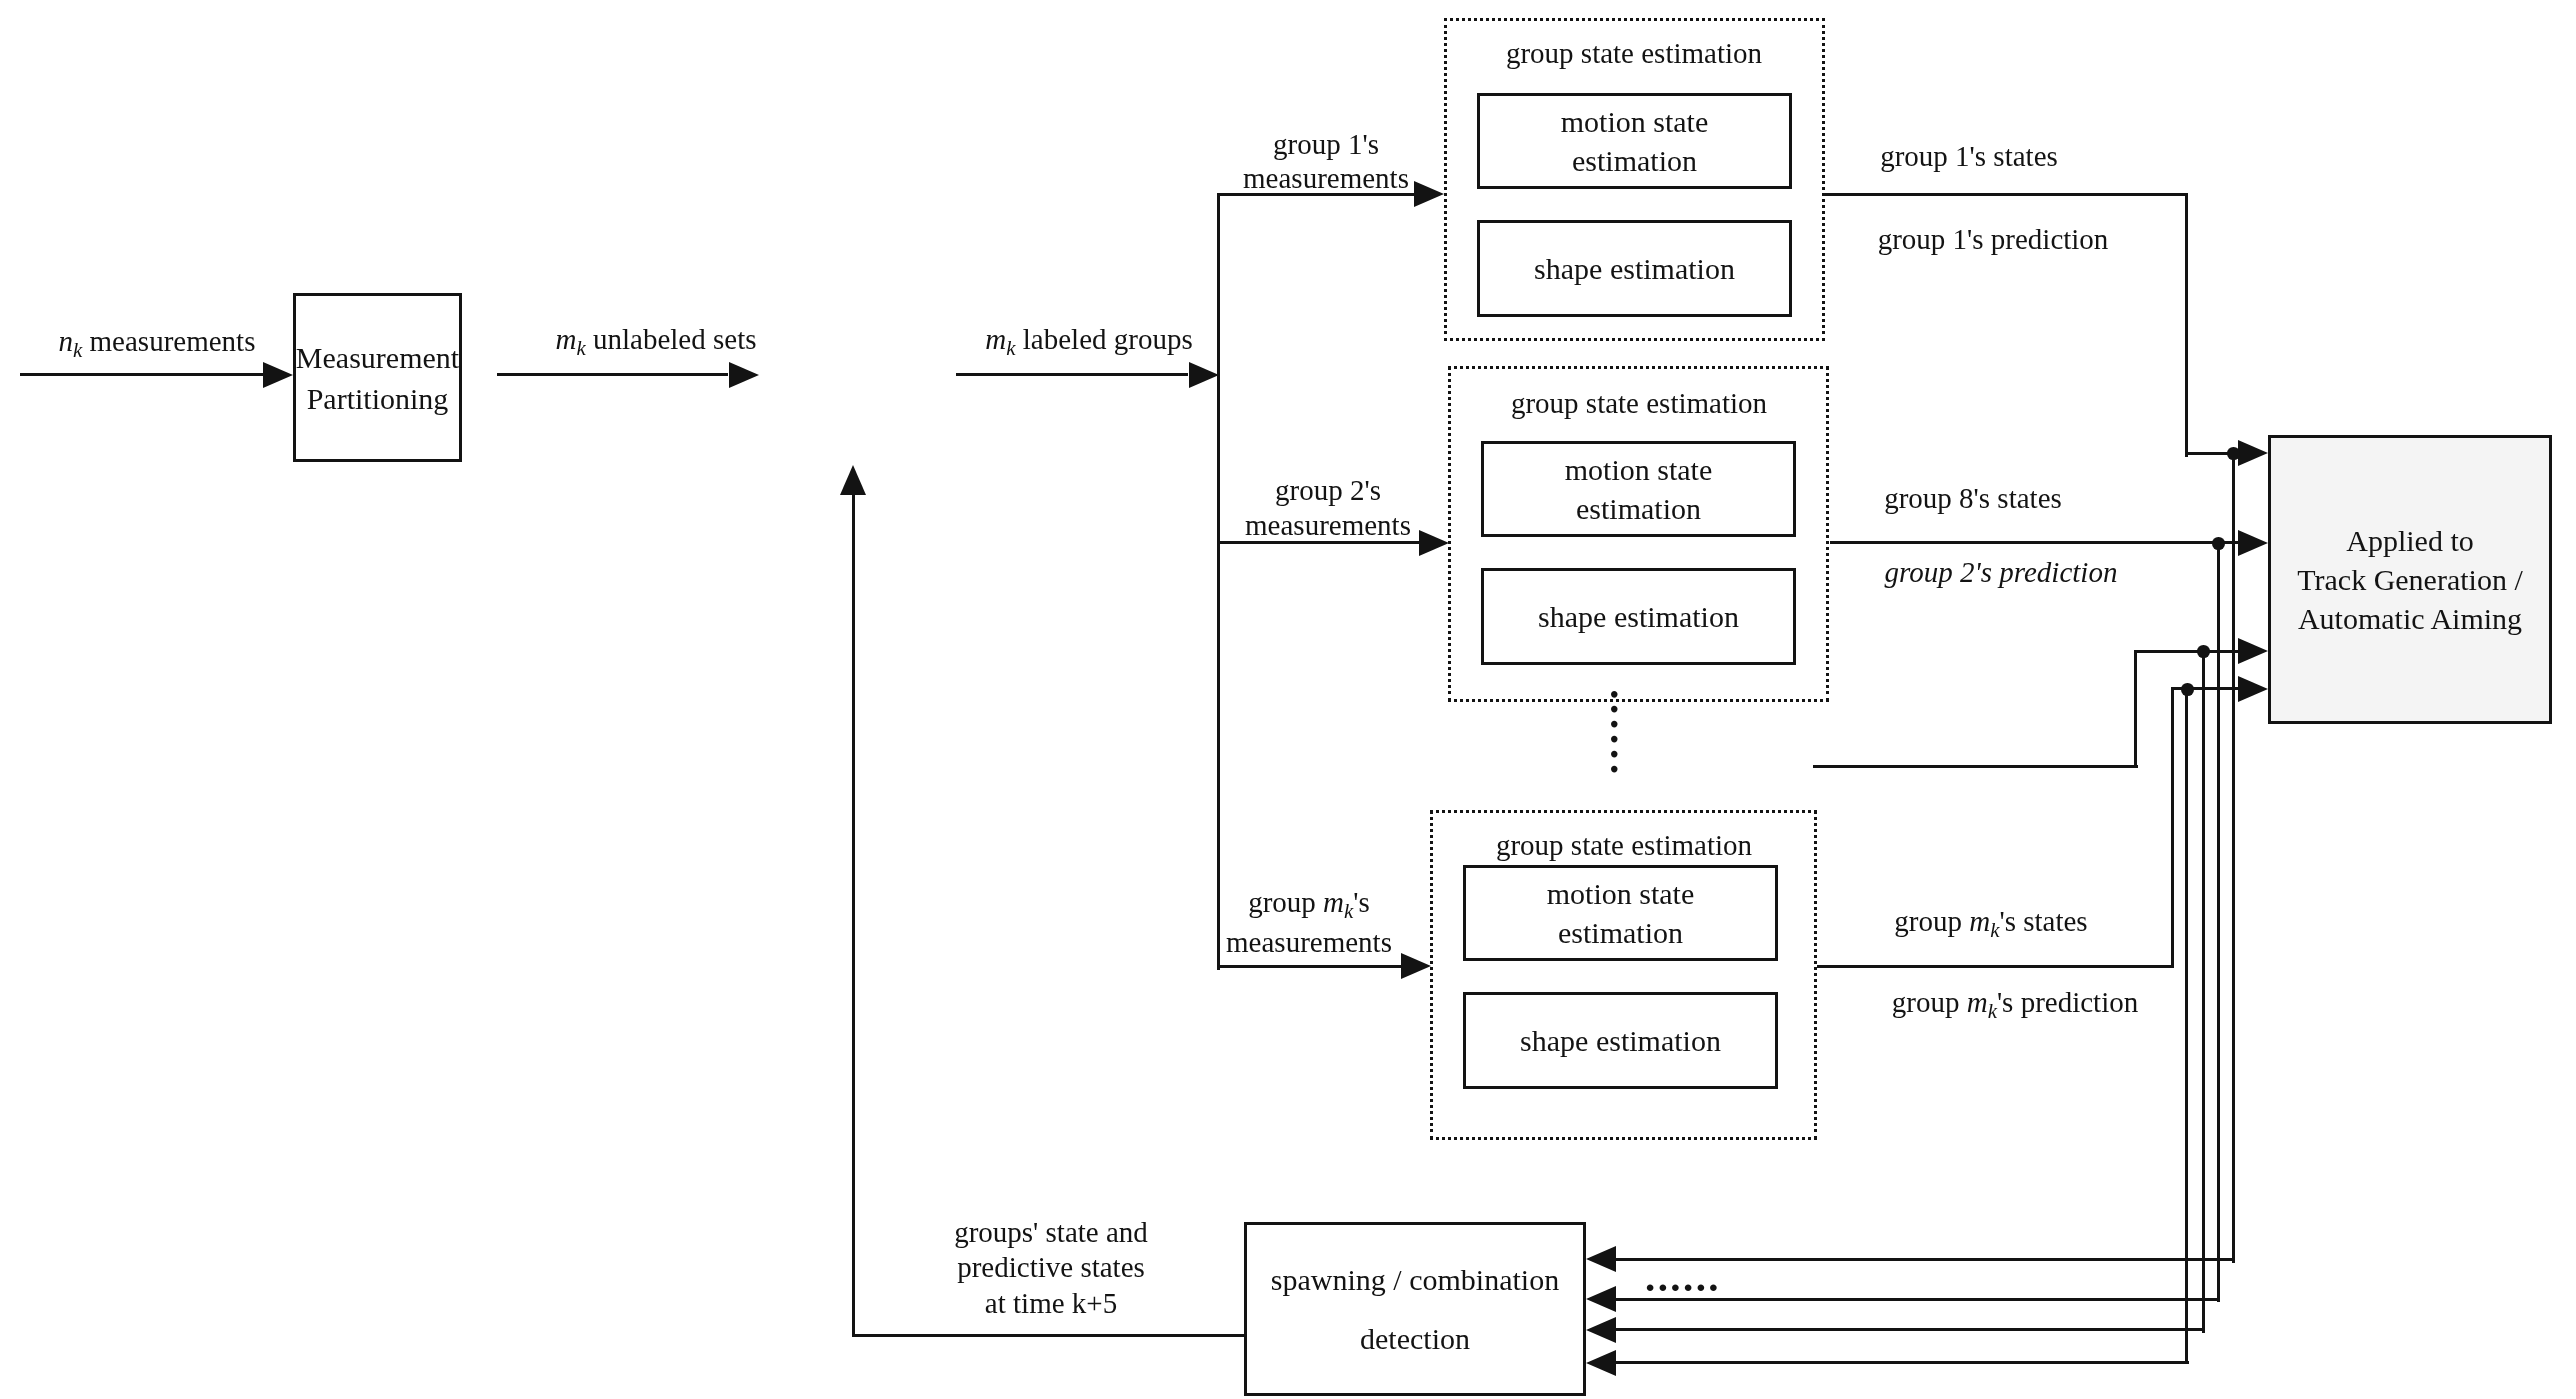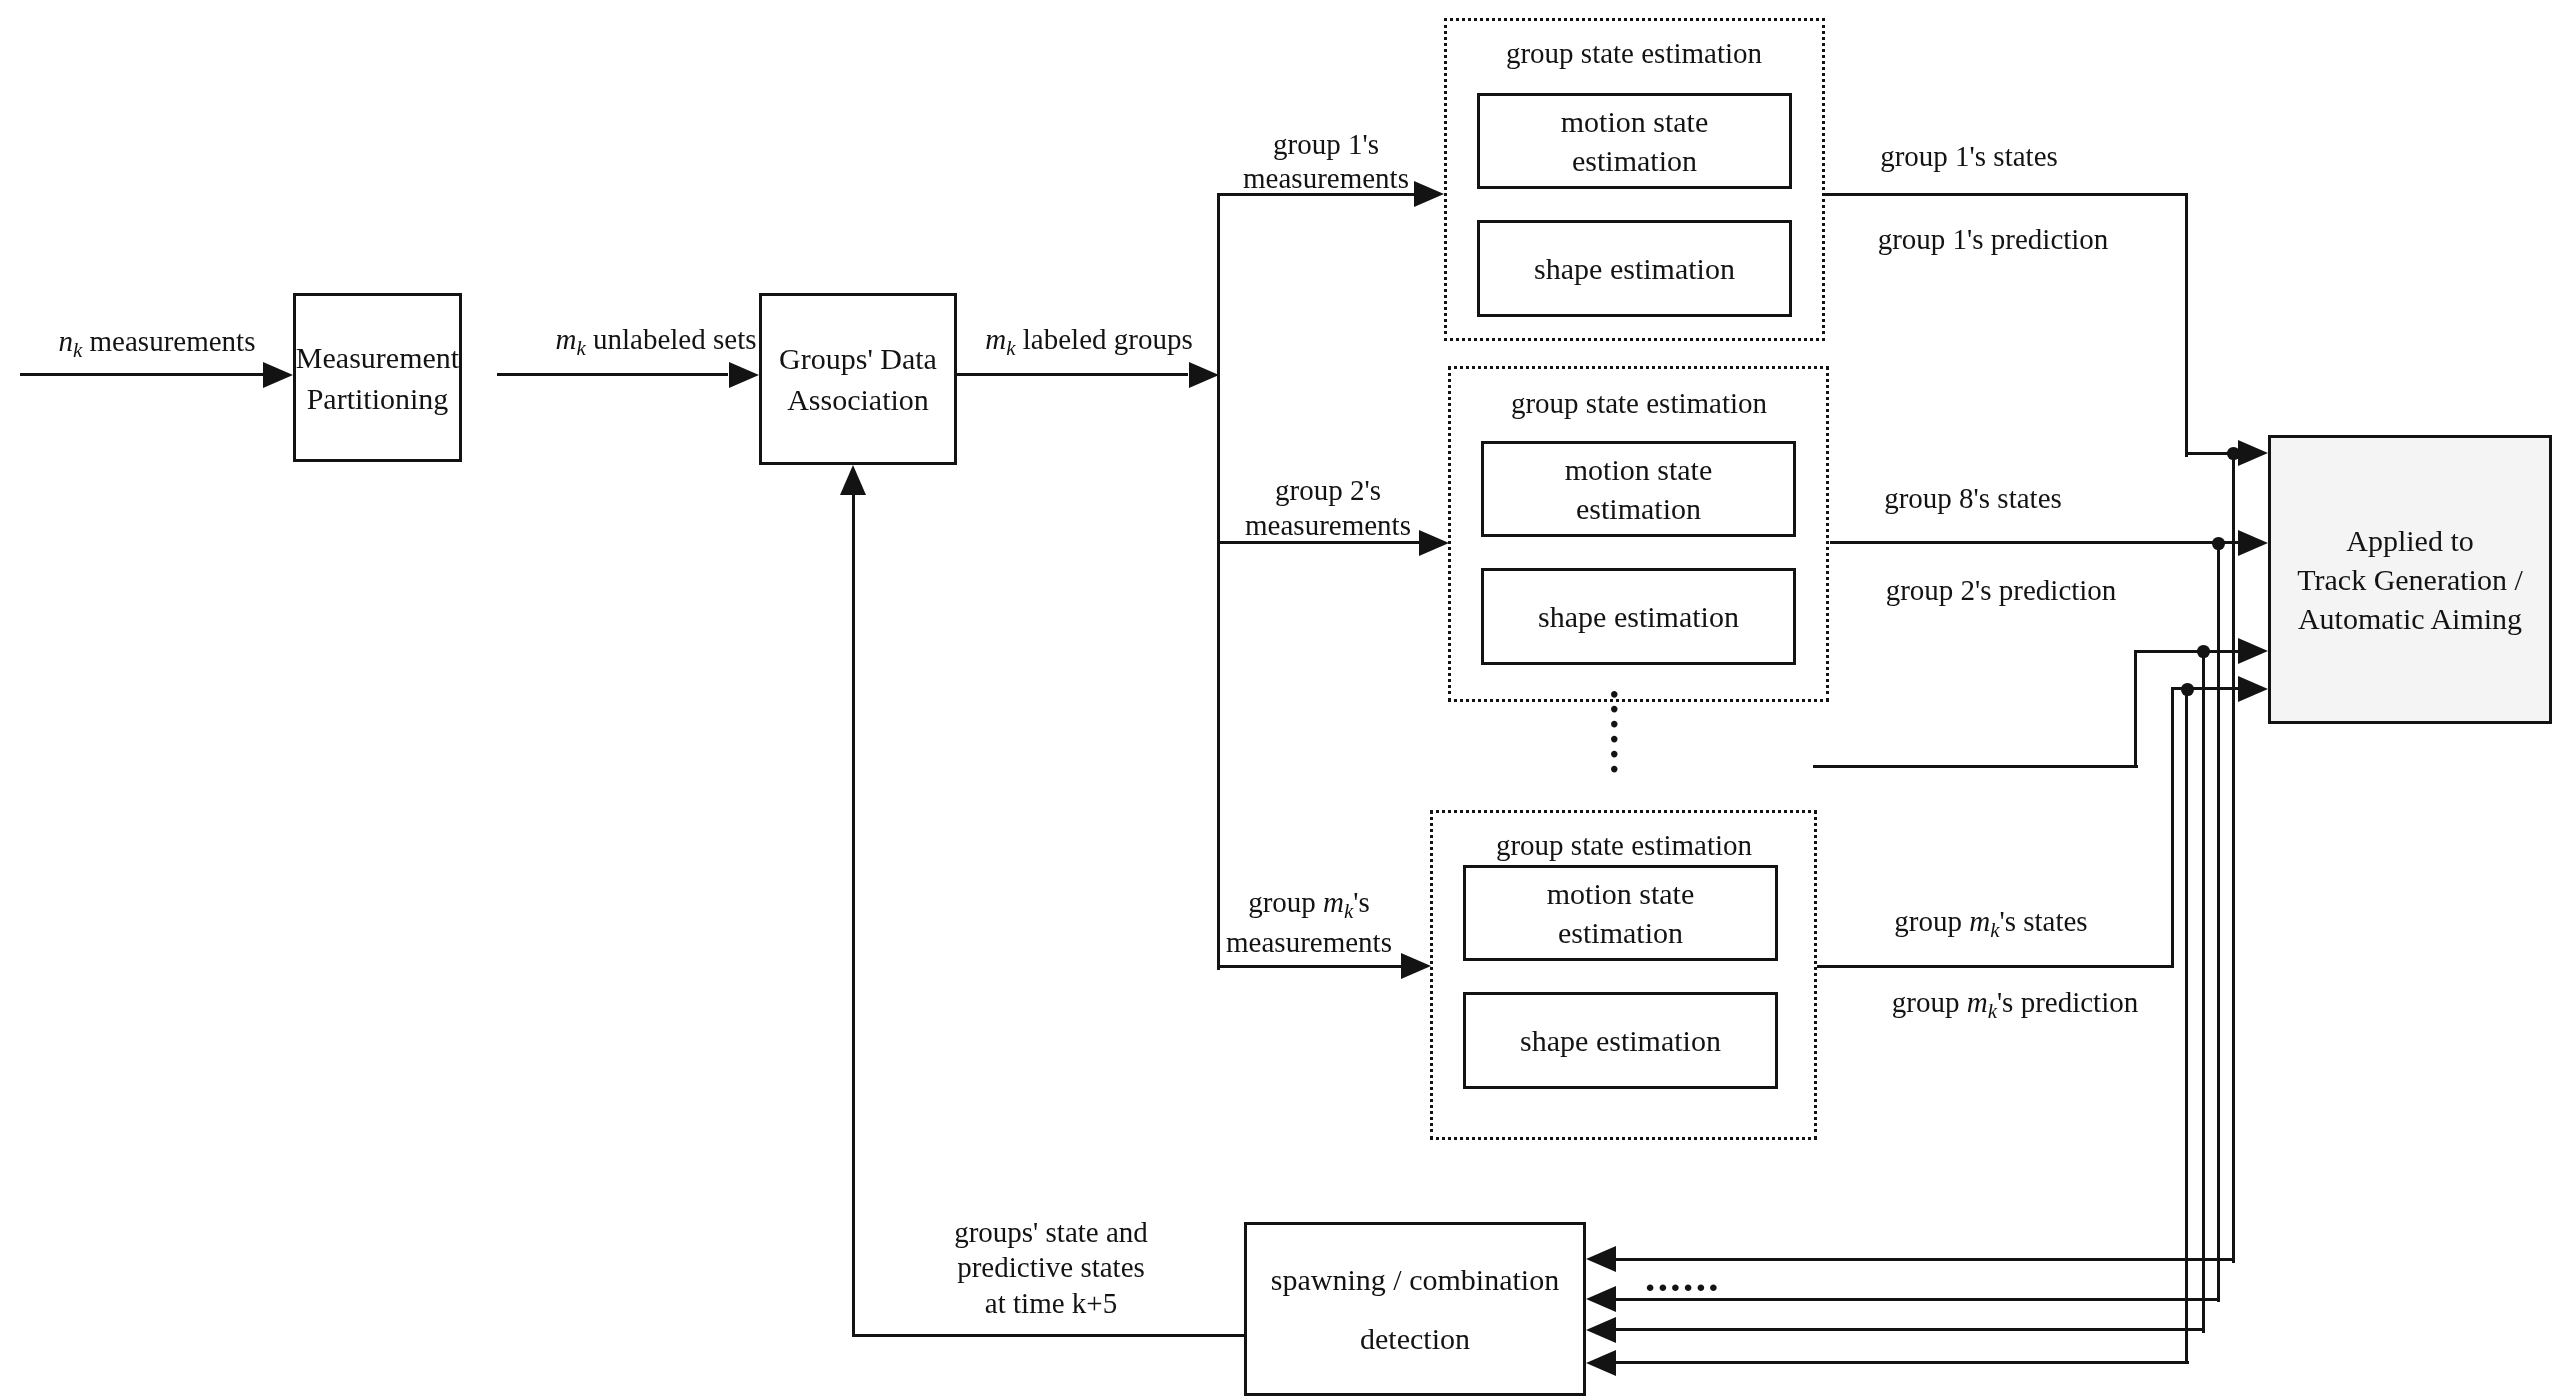--- a/index.html
+++ b/index.html
@@ -93,24 +93,20 @@
 
   <div class="hline" style="left:852px;top:1334px;width:393px;"></div>
   <div class="vline" style="left:852px;top:490px;height:847px;"></div>
   <div class="arr-u" style="left:840px;top:465px;"></div>
 
   <div class="box" style="left:293px;top:293px;width:169px;height:169px;">
     <div>Measurement</div>
     <div>Partitioning</div>
   </div>
 
-  <div class="box" style="left:759px;top:293px;width:198px;height:172px;">
-    <div>Groups' Data</div>
-    <div>Association</div>
-  </div>
 
   <div class="box applied" style="left:2268px;top:435px;width:284px;height:289px;">
     <div>Applied to</div>
     <div>Track Generation /</div>
     <div>Automatic Aiming</div>
   </div>
 
   <div class="box" style="left:1244px;top:1222px;width:342px;height:174px;">
     <div>spawning / combination</div>
     <div class="spawn-gap"></div>
@@ -167,21 +163,21 @@
 
   <div class="lbl" style="left:1309px;top:907px;">
     <span>group </span><span class="it">m</span><sub>k</sub><span>'s</span>
   </div>
   <div class="lbl" style="left:1309px;top:942px;">measurements</div>
 
   <div class="lbl" style="left:1969px;top:156px;">group 1's states</div>
   <div class="lbl" style="left:1993px;top:239px;">group 1's prediction</div>
 
   <div class="lbl" style="left:1973px;top:498px;">group 8's states</div>
-  <div class="lbl" style="left:2001px;top:590px;">group 2's prediction</div>
+  <div class="lbl" style="left:2001px;top:572px;font-style:italic;">group 2's prediction</div>
 
   <div class="lbl" style="left:1991px;top:926px;">
     <span>group </span><span class="it">m</span><sub>k</sub><span>'s states</span>
   </div>
   <div class="lbl" style="left:2015px;top:1007px;">
     <span>group </span><span class="it">m</span><sub>k</sub><span>'s prediction</span>
   </div>
 
   <div class="lbl" style="left:1051px;top:1232px;">groups' state and</div>
   <div class="lbl" style="left:1051px;top:1267px;">predictive states</div>

